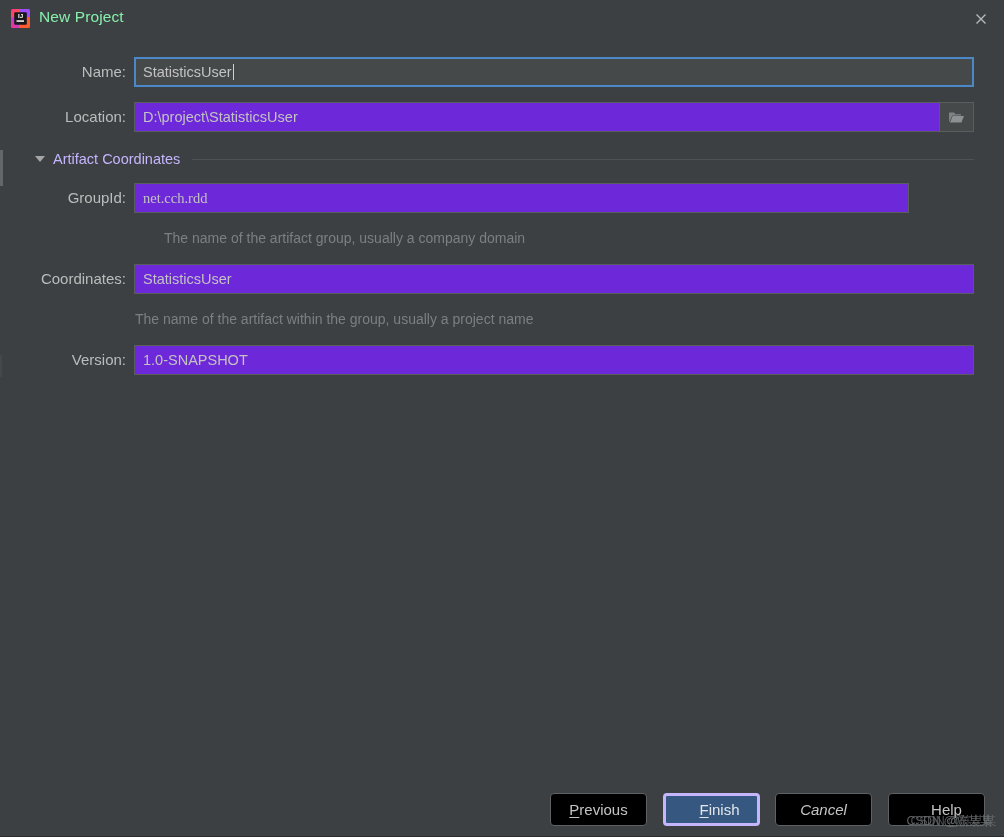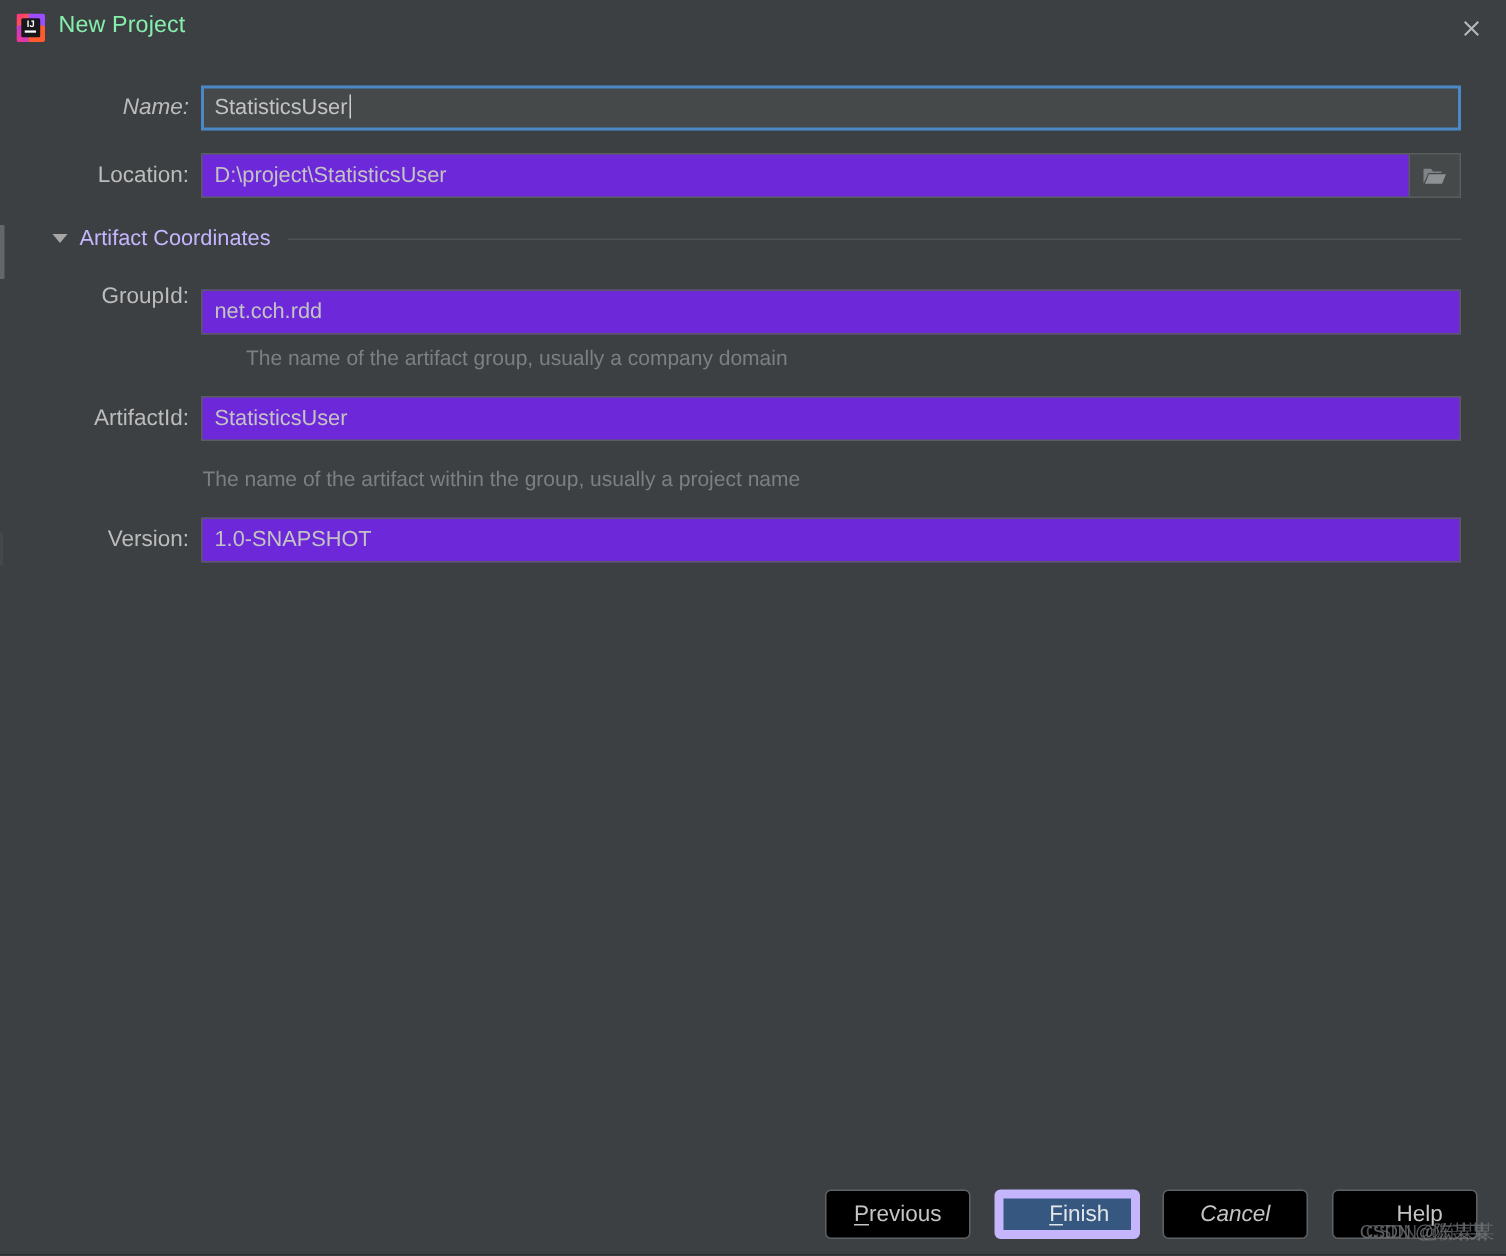--- a/index.html
+++ b/index.html
@@ -162,21 +162,21 @@
     color: #c4c4c4;
     font-size: 15px;
     display: flex;
     align-items: center;
     justify-content: center;
     cursor: default;
     user-select: none;
   }
   .btn.primary {
     background: #365880;
-    border: 6px solid #c4b5fd;
+    border: 3px solid #c4b5fd;
     color: #e2e6ea;
     padding-left: 16px;
   }
   .btn u { text-decoration: underline; text-underline-offset: 2px; }
 
   
   .watermark {
     position: absolute;
     right: 12px;
     bottom: 6px;
@@ -227,21 +227,21 @@
 
     <div class="title-text">New Project</div>
 
     <div class="close-btn">
       <svg width="26" height="26" viewBox="0 0 26 26">
         <path d="M8.5 8.5 L17.5 17.5 M17.5 8.5 L8.5 17.5" stroke="#b8b8b8" stroke-width="1.4" fill="none"></path>
       </svg>
     </div>
   </div>
 
-  <div class="lbl" style="left:26px; top:62px; width:100px;font-style:italic;">Name:</div>
+  <div class="lbl" style="left:26px; top:62px; width:100px;">Name:</div>
 
   <div class="field focused" style="left:134px; top:57px; width:840px;">
     <span>StatisticsUser</span><span class="caret"></span>
   </div>
 
   <div class="lbl" style="left:26px; top:107px; width:100px;">Location:</div>
 
   <div class="field" style="left:134px; top:102px; width:806px;">
     <span>D:\project\StatisticsUser</span>
   </div>
@@ -254,27 +254,27 @@
   </div>
 
   <div class="section-header">
     <span class="tri"></span>
     <span class="section-title">Artifact Coordinates</span>
     <span class="section-line"></span>
   </div>
 
   <div class="lbl" style="left:26px; top:188px; width:100px;">GroupId:</div>
 
-  <div class="field" style="left:134px; top:193px; width:840px;">
+  <div class="field" style="left:134px; top:183px; width:775px;font-family:Liberation Serif, serif;">
     <span>net.cch.rdd</span>
   </div>
 
   <div class="hint" style="left:135px; top:230px;margin-left:29px;">The name of the artifact group, usually a company domain</div>
 
-  <div class="lbl" style="left:26px; top:269px; width:100px;">ArtifactId:</div>
+  <div class="lbl" style="left:26px; top:269px; width:100px;">Coordinates:</div>
 
   <div class="field" style="left:134px; top:264px; width:840px;">
     <span>StatisticsUser</span>
   </div>
 
   <div class="hint" style="left:135px; top:311px;">The name of the artifact within the group, usually a project name</div>
 
   <div class="lbl" style="left:26px; top:350px; width:100px;">Version:</div>
 
   <div class="field" style="left:134px; top:345px; width:840px;">

